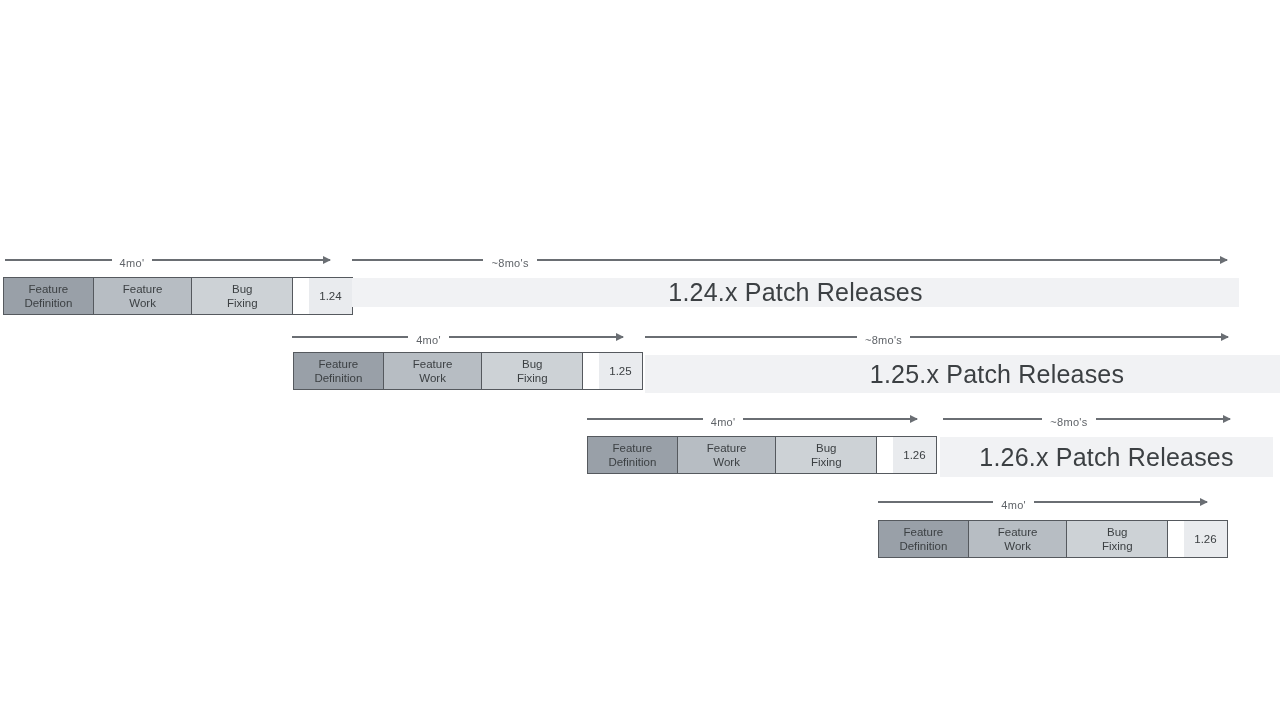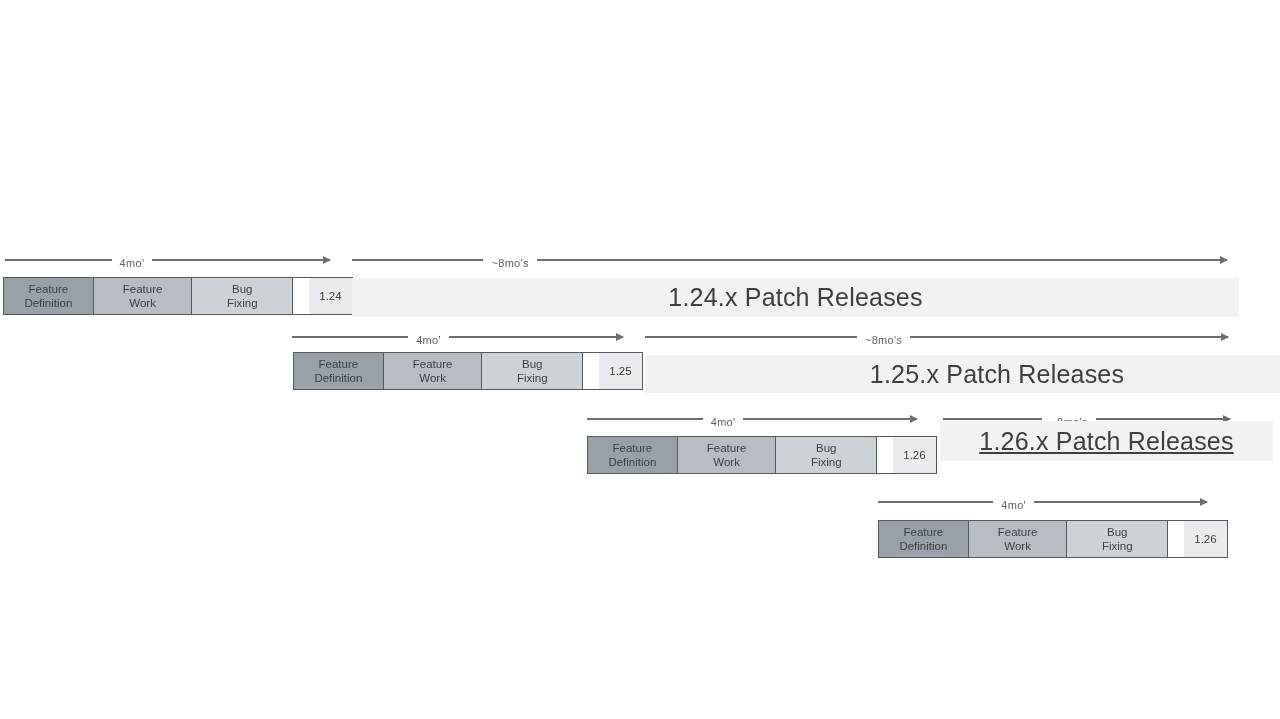--- a/index.html
+++ b/index.html
@@ -110,21 +110,21 @@
       <span>Work</span>
     </div>
     <div class="box bf">
       <span>Bug</span>
       <span>Fixing</span>
     </div>
     <div class="box ver">
       <span>1.24</span>
     </div>
   </div>
-  <div class="bar" style="left:352px; top:278px; width:887px; height:39px;">
+  <div class="bar" style="left:352px; top:278px; width:887px; height:29px;">
     <span>1.24.x Patch Releases</span>
   </div>
 
   <div class="arrow" style="left:292px; top:329px; width:331px;">
     <span class="line" style="flex-grow:0.8;"></span>
     <span class="alabel">4mo'</span>
     <span class="line head" style="flex-grow:1.2;"></span>
   </div>
   <div class="arrow" style="left:645px; top:329px; width:583px;">
     <span class="line" style="flex-grow:0.8;"></span>
@@ -172,21 +172,21 @@
       <span>Work</span>
     </div>
     <div class="box bf">
       <span>Bug</span>
       <span>Fixing</span>
     </div>
     <div class="box ver">
       <span>1.26</span>
     </div>
   </div>
-  <div class="bar" style="left:940px; top:421px; width:333px; height:40px;text-decoration:underline;">
+  <div class="bar" style="left:940px; top:437px; width:333px; height:40px;">
     <span>1.26.x Patch Releases</span>
   </div>
 
   <div class="arrow" style="left:878px; top:494px; width:329px;">
     <span class="line" style="flex-grow:0.8;"></span>
     <span class="alabel">4mo'</span>
     <span class="line head" style="flex-grow:1.2;"></span>
   </div>
   <div class="boxes" style="left:878px; top:520px;">
     <div class="box fd">

